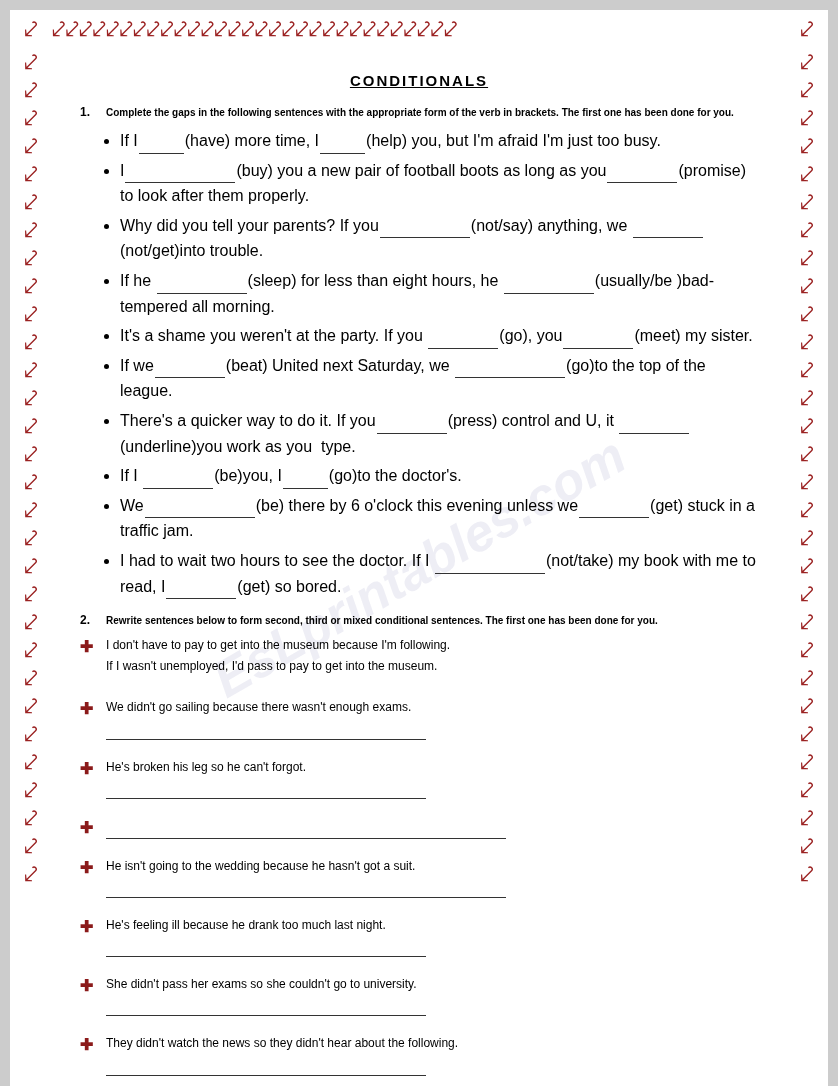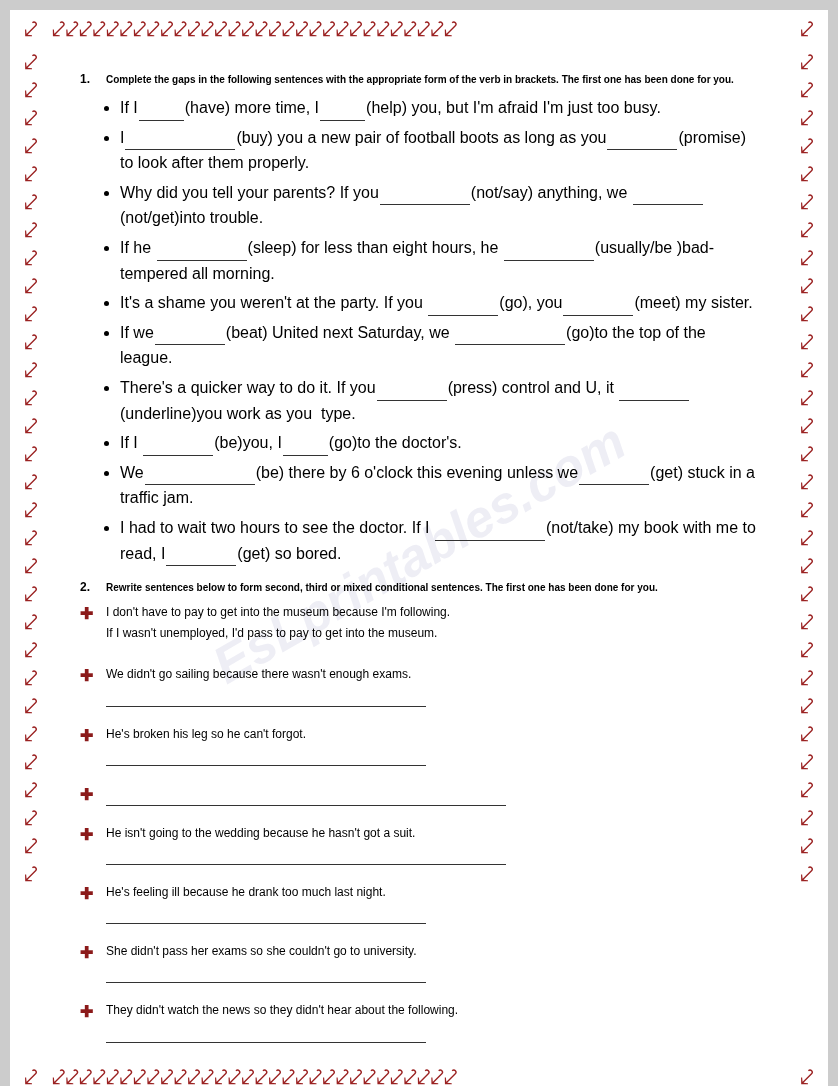--- a/index.html
+++ b/index.html
@@ -357,20 +357,21 @@
     <span class="swirl-char" style="display:block;margin:2px 0;">⤦</span>
     <span class="swirl-char" style="display:block;margin:2px 0;">⤦</span>
     <span class="swirl-char" style="display:block;margin:2px 0;">⤦</span>
     <span class="swirl-char" style="display:block;margin:2px 0;">⤦</span>
   </div>
 
   <div class="watermark">EsLprintables.com</div>
 
   <div class="content">
 
+    <div class="page-title">CONDITIONALS</div>
 
     <div class="section">
       <div class="section-header">
         <span class="section-number">1.</span>
         <span class="section-instruction">Complete the gaps in the following sentences with the appropriate form of the verb in brackets. The first one has been done for you.</span>
       </div>
 
       <ul class="bullet-list">
         <li>
           If I<span class="blank blank-sm"></span>(have) more time, I<span class="blank blank-sm"></span>(help) you, but I'm afraid I'm just too busy.

